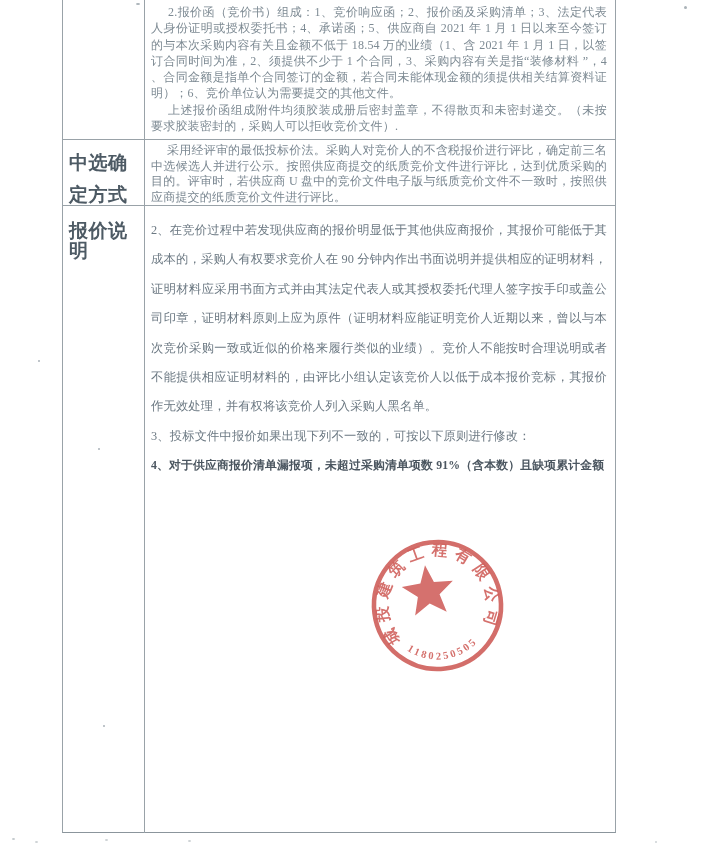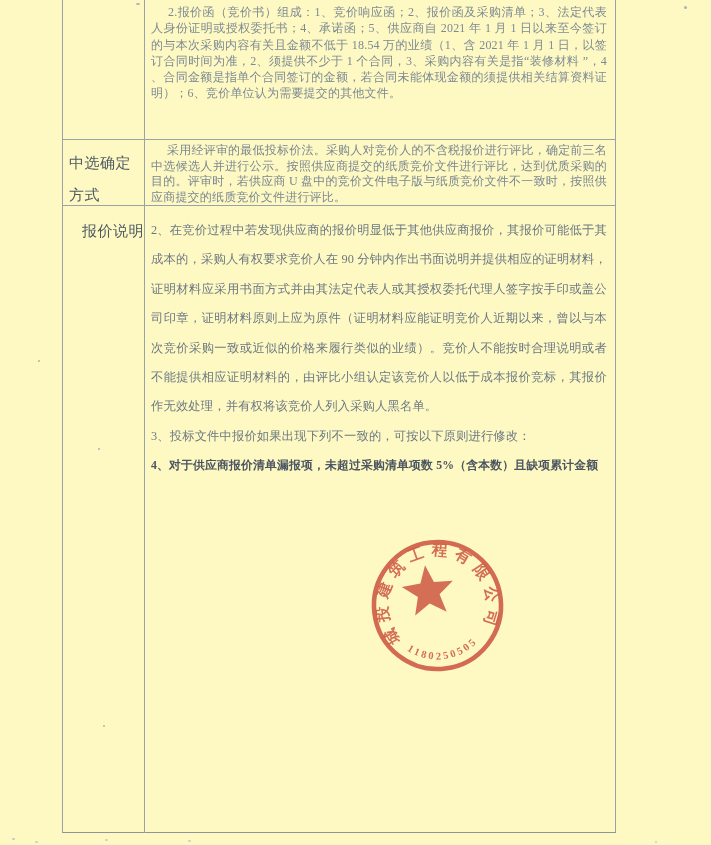--- a/index.html
+++ b/index.html
@@ -1,43 +1,43 @@
 <!DOCTYPE html>
 <html><head>
 <meta charset="utf-8">
 <style>
   html,body{margin:0;padding:0;background:#e8e8e6;}
   .page{
     position:relative;
     width:711px;height:845px;
     margin:0 auto;
-    background:#fef9c3;
+    background:#ffffff;
     overflow:hidden;
     font-family:"Liberation Serif", serif;
   }
   
   .doc-table{
     position:absolute;left:62px;top:0;width:554px;height:833px;
     border-left:1px solid #99a2a8;
     border-right:1px solid #99a2a8;
     border-bottom:1px solid #8b959c;
     box-sizing:border-box;
   }
   .t-row{position:absolute;left:0;right:0;display:flex;box-sizing:border-box;}
   .t-row.r1{top:0;height:139px;}
   .t-row.r2{top:139px;height:66px;border-top:1px solid #99a2a8;}
   .t-row.r3{top:205px;height:628px;border-top:1px solid #99a2a8;}
   .label-cell{
     width:81px;box-sizing:border-box;flex:none;
-    color:#4d5a64;font-weight:400;
-    font-size:15px;letter-spacing:.5px;
+    color:#4d5a64;font-weight:700;
+    font-size:19px;letter-spacing:.5px;
     word-break:break-all;
   }
   .r2 .label-cell{padding:7px 0 0 6px;line-height:32px;}
-  .r3 .label-cell{padding:15px 0 0 6px;line-height:20px;text-align:right;}
+  .r3 .label-cell{padding:15px 0 0 6px;line-height:20px;}
   .content-cell{
     flex:1;box-sizing:border-box;
     border-left:1px solid #99a2a8;
     text-align:justify;word-break:break-all;line-break:anywhere;
   }
   .content-cell p{margin:0;}
   .r1 .content-cell{
     padding:4px 8px 0 6px;
     font-size:12px;line-height:16.3px;color:#7d8a93;letter-spacing:.2px;
   }
@@ -69,36 +69,37 @@
 <body>
 
 <div class="page">
 
   <div class="doc-table">
 
     <div class="t-row r1">
       <div class="label-cell"></div>
       <div class="content-cell">
         <p>2.报价函（竞价书）组成：1、竞价响应函；2、报价函及采购清单；3、法定代表人身份证明或授权委托书；4、承诺函；5、供应商自 2021 年 1 月 1 日以来至今签订的与本次采购内容有关且金额不低于 18.54 万的业绩（1、含 2021 年 1 月 1 日，以签订合同时间为准，2、须提供不少于 1 个合同，3、采购内容有关是指“装修材料 ”，4、合同金额是指单个合同签订的金额，若合同未能体现金额的须提供相关结算资料证明）；6、竞价单位认为需要提交的其他文件。</p>
+        <p>上述报价函组成附件均须胶装成册后密封盖章，不得散页和未密封递交。（未按要求胶装密封的，采购人可以拒收竞价文件）.</p>
       </div>
     </div>
 
     <div class="t-row r2">
       <div class="label-cell">中选确定方式</div>
       <div class="content-cell">
         <p>采用经评审的最低投标价法。采购人对竞价人的不含税报价进行评比，确定前三名中选候选人并进行公示。按照供应商提交的纸质竞价文件进行评比，达到优质采购的目的。评审时，若供应商 U 盘中的竞价文件电子版与纸质竞价文件不一致时，按照供应商提交的纸质竞价文件进行评比。</p>
       </div>
     </div>
 
     <div class="t-row r3">
       <div class="label-cell">报价说明</div>
       <div class="content-cell">
         <p>2、在竞价过程中若发现供应商的报价明显低于其他供应商报价，其报价可能低于其成本的，采购人有权要求竞价人在 90 分钟内作出书面说明并提供相应的证明材料，证明材料应采用书面方式并由其法定代表人或其授权委托代理人签字按手印或盖公司印章，证明材料原则上应为原件（证明材料应能证明竞价人近期以来，曾以与本次竞价采购一致或近似的价格来履行类似的业绩）。竞价人不能按时合理说明或者不能提供相应证明材料的，由评比小组认定该竞价人以低于成本报价竞标，其报价作无效处理，并有权将该竞价人列入采购人黑名单。</p>
         <p>3、投标文件中报价如果出现下列不一致的，可按以下原则进行修改：</p>
-        <p class="p-bold">4、对于供应商报价清单漏报项，未超过采购清单项数 5%（含本数）且缺项累计金额</p>
+        <p class="p-bold">4、对于供应商报价清单漏报项，未超过采购清单项数 91%（含本数）且缺项累计金额</p>
       </div>
     </div>
   </div>
 
   <svg class="seal" viewBox="0 0 139 139">
     <defs>
       <path id="arcTop" d="M 24.2 90.6 A 50 50 0 1 1 114.8 90.6" fill="none"></path>
       <path id="arcBottom" d="M 22.7 96.5 A 54 54 0 0 0 116.3 96.5" fill="none"></path>
     </defs>
     <circle cx="69.5" cy="69.5" r="63.5" fill="none" stroke="#c84540" stroke-width="4.6" opacity=".92"></circle>

